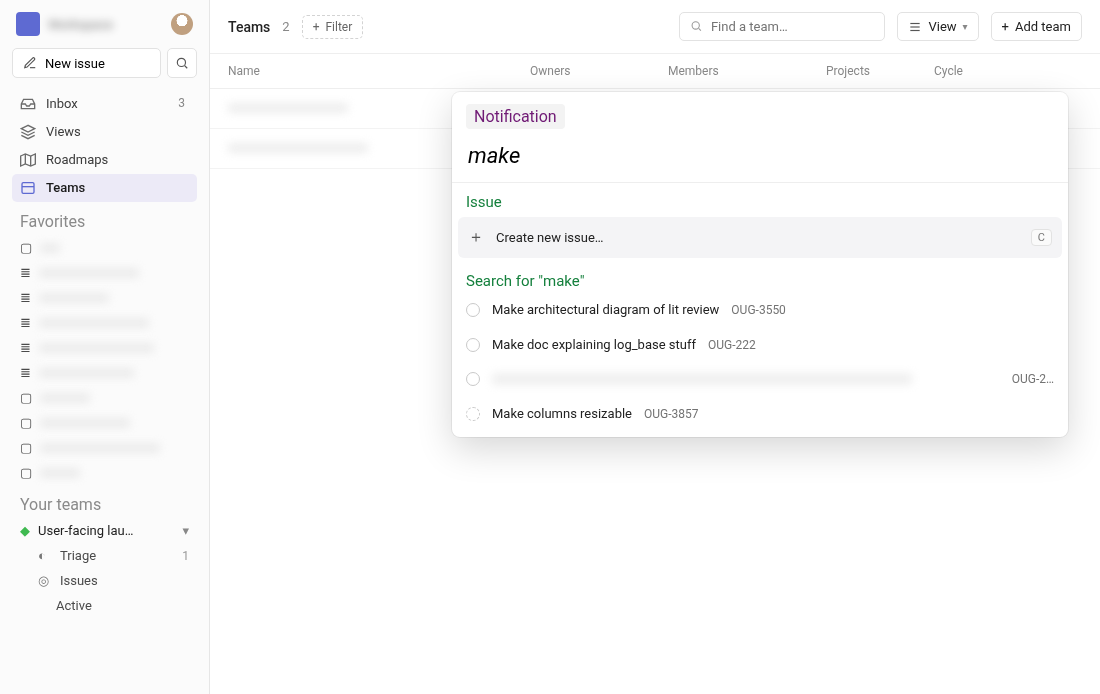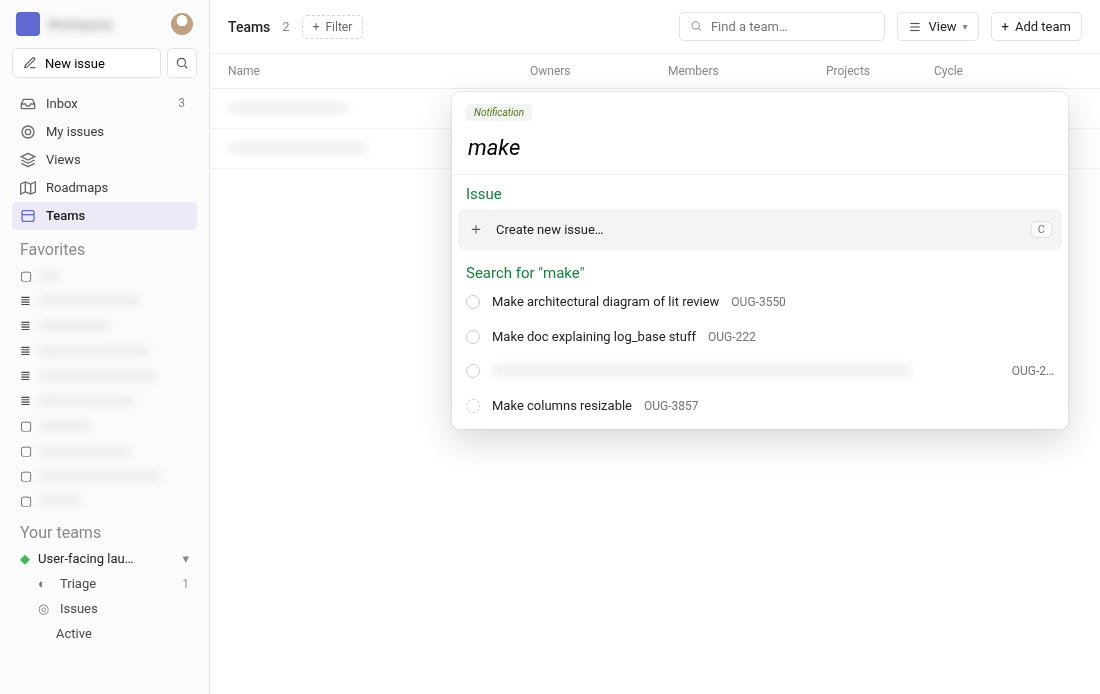--- a/index.html
+++ b/index.html
@@ -259,27 +259,26 @@
       box-shadow: 0 12px 36px rgba(0,0,0,.16), 0 0 0 1px rgba(0,0,0,.06);
       z-index: 50;
       overflow: hidden;
     }
     .ov-top {
       padding: 12px 14px 10px;
       border-bottom: 1px solid #eee;
     }
     .chip {
       display: inline-block;
-      font-size: 10px;
-      color: #4d7c0f;
+      font-size: 16px;
+      color: #701a75;
       background: #f3f3f3;
       border-radius: 4px;
       padding: 3px 8px;
       margin-bottom: 10px;
-      font-style: italic;
     }
     .ov-input {
       width: 100%;
       border: none;
       outline: none;
       font-size: 22px;
       padding: 4px 2px;
       font-style: italic;
     }
     .ov-section {
@@ -371,29 +370,20 @@
           <path d="M22 12h-6l-2 3h-4l-2-3H2"></path>
           <path d="M5.4 5h13.2l3.4 7v7H2v-7z"></path>
         </svg>
     </span>
     <span>Inbox</span>
     <span class="badge">3</span>
   </div>
   <div class="nav-item">
     <span class="icn">
       <svg width="16" height="16" viewBox="0 0 24 24" fill="none" stroke="currentColor" stroke-width="2">
-          <circle cx="12" cy="12" r="9"></circle>
-          <circle cx="12" cy="12" r="4"></circle>
-        </svg>
-    </span>
-    <span>My issues</span>
-  </div>
-  <div class="nav-item">
-    <span class="icn">
-      <svg width="16" height="16" viewBox="0 0 24 24" fill="none" stroke="currentColor" stroke-width="2">
           <polygon points="12 2 2 7 12 12 22 7 12 2"></polygon>
           <polyline points="2 17 12 22 22 17"></polyline>
           <polyline points="2 12 12 17 22 12"></polyline>
         </svg>
     </span>
     <span>Views</span>
   </div>
   <div class="nav-item">
     <span class="icn">
       <svg width="16" height="16" viewBox="0 0 24 24" fill="none" stroke="currentColor" stroke-width="2">

